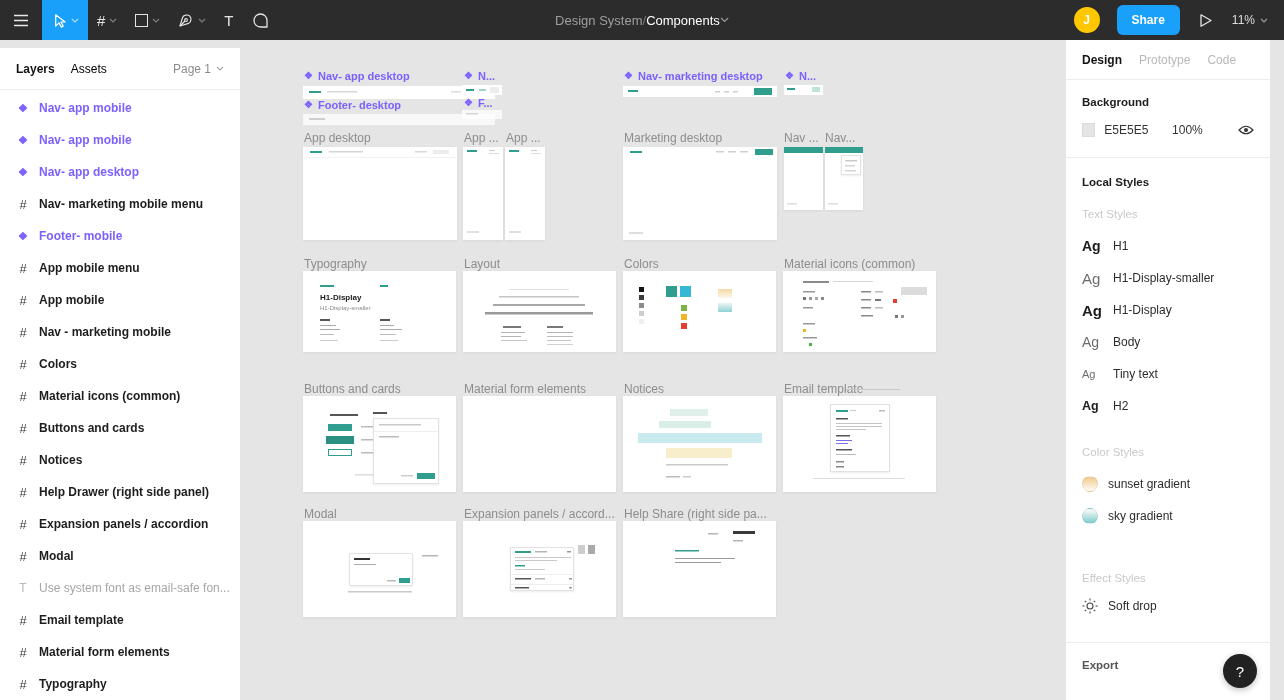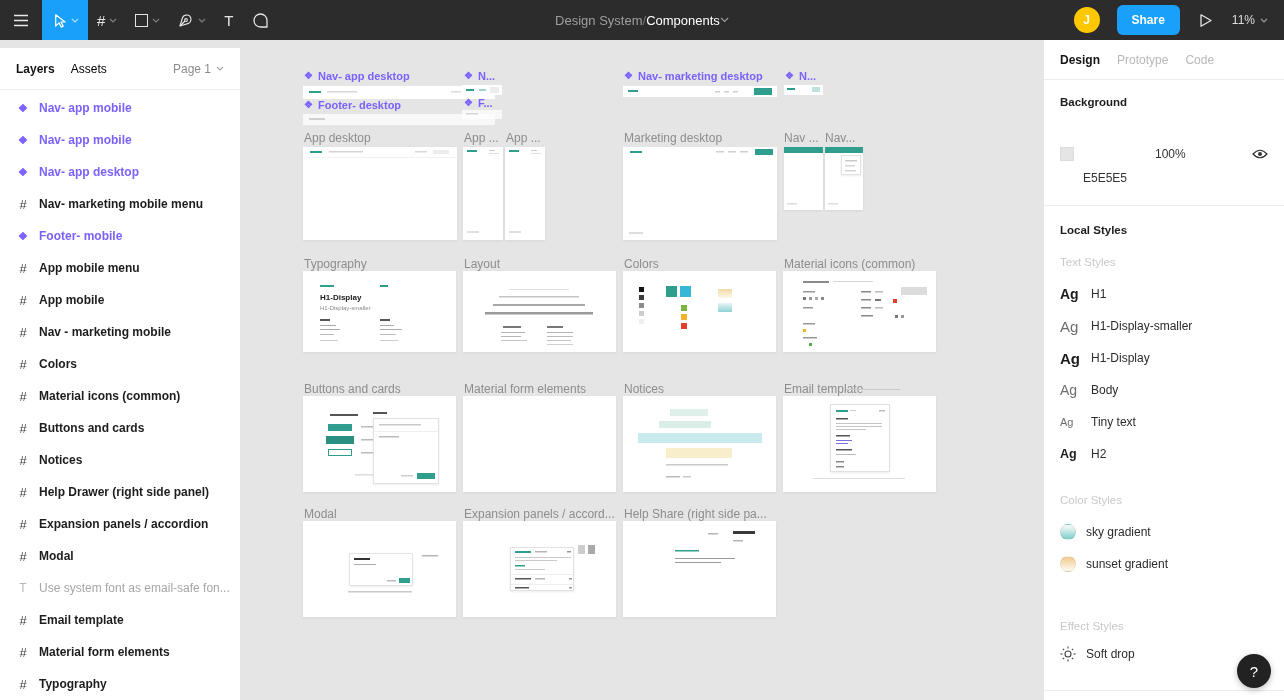--- a/index.html
+++ b/index.html
@@ -34,29 +34,29 @@
   .layers { padding-top:2px; }
   .lrow { height:32px; display:flex; align-items:center; gap:9px; padding:0 8px 0 16px; font-size:12px; font-weight:700; color:#1d1d1d; cursor:pointer; white-space:nowrap; overflow:hidden; }
   .lrow .licon { width:14px; flex:0 0 14px; text-align:center; }
   .lrow.comp { color:#7b61ff; }
   .lrow.comp .licon { color:#7b61ff; font-size:11px; }
   .lrow.frame .licon { color:#3f3f3f; font-size:13px; font-weight:400; }
   .lrow.textlayer { color:#a6a6a6; font-weight:400; }
   .lrow.textlayer .licon { color:#b9b9b9; font-size:12px; font-weight:400; }
 
   
-  .right-panel { position:absolute; top:40px; right:0; width:240px; bottom:0; background:#fff; z-index:40; }
+  .right-panel { position:absolute; top:40px; right:14px; width:204px; bottom:0; background:#fff; z-index:40; }
   .rp-tabs { height:40px; display:flex; align-items:center; gap:17px; padding:0 16px; border-bottom:1px solid #ececec; font-size:12px; }
   .rp-tabs .tab-active { color:#141414; font-weight:700; cursor:pointer; }
   .rp-tabs .tab-idle { color:#b8b8b8; cursor:pointer; }
   .rp-sec { padding:16px 16px 20px; border-bottom:1px solid #ececec; }
   .rp-title { font-size:11.5px; font-weight:700; color:#1d1d1d; }
   .bg-row { margin-top:15px; display:flex; align-items:center; font-size:12px; color:#333; }
   .bg-swatch { width:14px; height:14px; background:#e5e5e5; border:1px solid #dcdcdc; margin-right:9px; cursor:pointer; }
-  .bg-hex { width:72px;margin-top:48px; }
+  .bg-hex { width:72px; }
   .bg-op { width:70px; }
   .eye { margin-left:auto; cursor:pointer; display:flex; }
   .rp-styles { padding:18px 16px 0; }
   .subhead { margin-top:20px; font-size:11.5px; color:#c9c9c9; }
   .style-list { margin-top:10px; }
   .style-row { height:32px; display:flex; align-items:center; gap:9px; font-size:12px; color:#2c2c2c; cursor:pointer; }
   .ag { width:22px; flex:0 0 22px; color:#1d1d1d; }
   .ag-h1 { font-weight:700; font-size:14px; }
   .ag-h1ds { font-weight:400; font-size:15px; color:#6d6d6d; }
   .ag-h1d { font-weight:700; font-size:15px; }
@@ -473,26 +473,26 @@
           </div>
         <div class="style-row">
             <span class="ag ag-h2">Ag</span>
             <span>H2</span>
           </div>
       </div>
 
       <div class="subhead" style="margin-top:24px">Color Styles</div>
       <div class="style-list">
         <div class="cs-row">
+            <span class="grad-dot grad-sunset"></span>
+            <span>sunset gradient</span>
+          </div>
+        <div class="cs-row">
             <span class="grad-dot grad-sky"></span>
             <span>sky gradient</span>
-          </div>
-        <div class="cs-row">
-            <span class="grad-dot grad-sunset"></span>
-            <span>sunset gradient</span>
           </div>
       </div>
 
       <div class="subhead" style="margin-top:40px">Effect Styles</div>
       <div class="fx-row">
         <svg width="16" height="16" viewBox="0 0 16 16">
             <circle cx="8" cy="8" r="3" fill="none" stroke="#444" stroke-width="1.1"></circle>
             <g stroke="#444" stroke-width="1.1">
               <line x1="8" y1="0.5" x2="8" y2="2.5"></line>
               <line x1="8" y1="13.5" x2="8" y2="15.5"></line>

